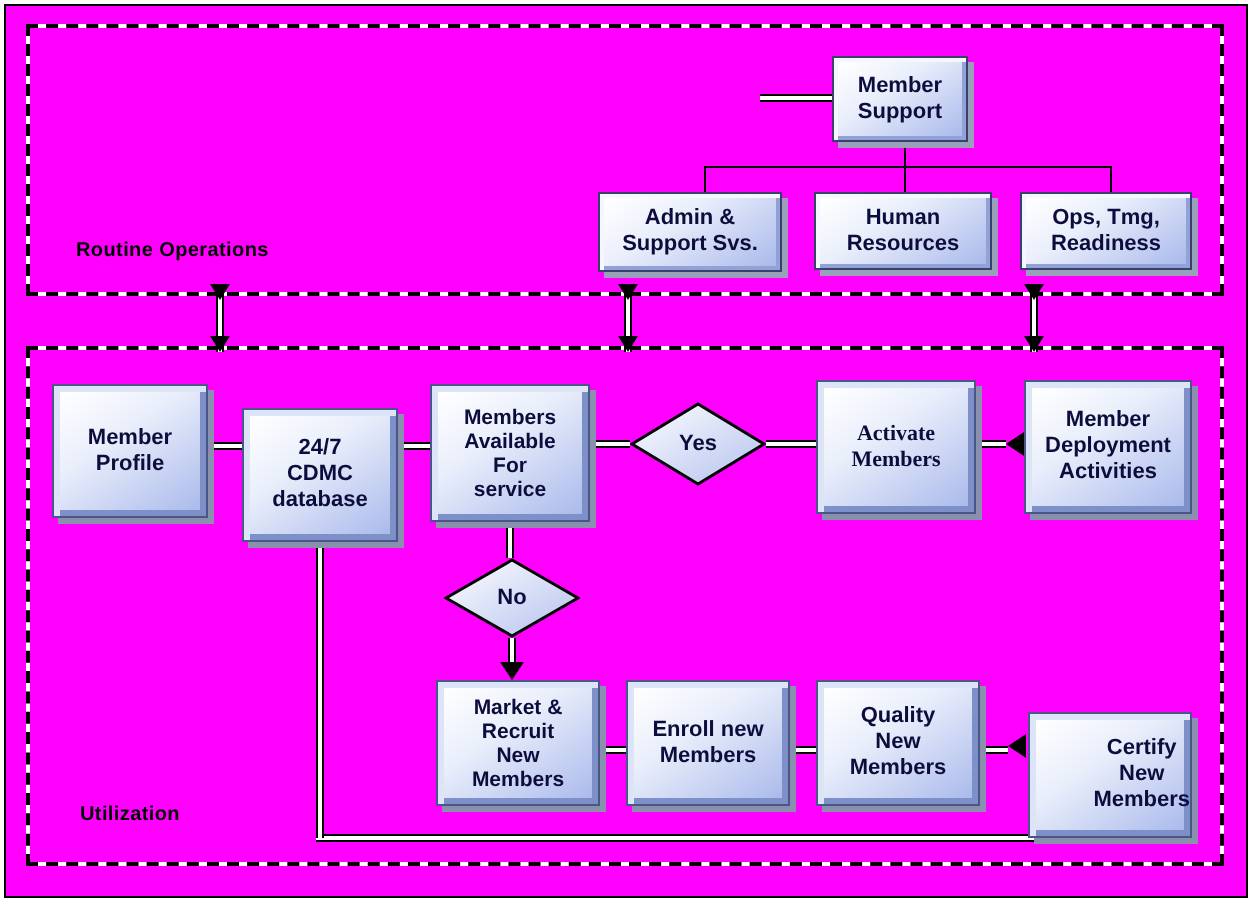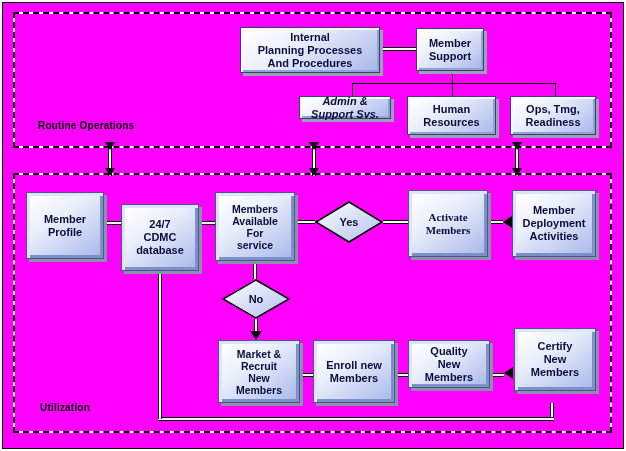--- a/index.html
+++ b/index.html
@@ -79,30 +79,25 @@
     <div class="tri-down-big" style="left:250px;top:331px;"></div>
     <div class="h2" style="left:300px;top:373px;width:13px;"></div>
     <div class="h2" style="left:395px;top:373px;width:13px;"></div>
     <div class="h2" style="left:490px;top:373px;width:14px;"></div>
     <div class="tri-left" style="left:504px;top:367px;"></div>
 
     <div class="v2" style="left:550px;top:403px;height:16px;"></div>
     <div class="h2" style="left:158px;top:417px;width:396px;"></div>
     <div class="v2" style="left:158px;top:259px;height:160px;"></div>
 
-    <div class="box" style="left:240px;top:27px;width:140px;height:46px;">
-        <span>Internal
-Planning Processes
-And Procedures</span>
-      </div>
     <div class="box" style="left:416px;top:28px;width:68px;height:43px;">
         <span>Member
 Support</span>
       </div>
-    <div class="box" style="left:299px;top:96px;width:92px;height:23px;font-style:italic;">
+    <div class="box" style="left:299px;top:96px;width:92px;height:40px;">
         <span>Admin &amp;
 Support Svs.</span>
       </div>
     <div class="box" style="left:407px;top:96px;width:89px;height:39px;">
         <span>Human
 Resources</span>
       </div>
     <div class="box" style="left:510px;top:96px;width:86px;height:39px;">
         <span>Ops, Tmg,
 Readiness</span>
@@ -136,26 +131,26 @@
     <div class="box big" style="left:218px;top:340px;width:82px;height:63px;font-size:10.5px;line-height:12px;">
         <span>Market &amp;
 Recruit
 New
 Members</span>
       </div>
     <div class="box big" style="left:313px;top:340px;width:82px;height:63px;justify-content:center;">
         <span>Enroll new
 Members</span>
       </div>
-    <div class="box big" style="left:408px;top:340px;width:82px;height:48px;align-items:center;">
+    <div class="box big" style="left:408px;top:340px;width:82px;height:63px;align-items:center;">
         <span>Quality
 New
 Members</span>
       </div>
-    <div class="box big" style="left:514px;top:328px;width:82px;height:63px;">
+    <div class="box big" style="left:514px;top:356px;width:82px;height:63px;justify-content:flex-end;">
         <span>Certify
 New
 Members</span>
       </div>
 
     <div class="diamond" style="left:315px;top:201px;width:68px;height:42px;">
       <svg width="68" height="42" viewBox="0 0 68 42">
         <defs>
             <linearGradient id="dgyes" x1="0" y1="0" x2="1" y2="1">
           <stop offset="0" stop-color="#ffffff"></stop>

